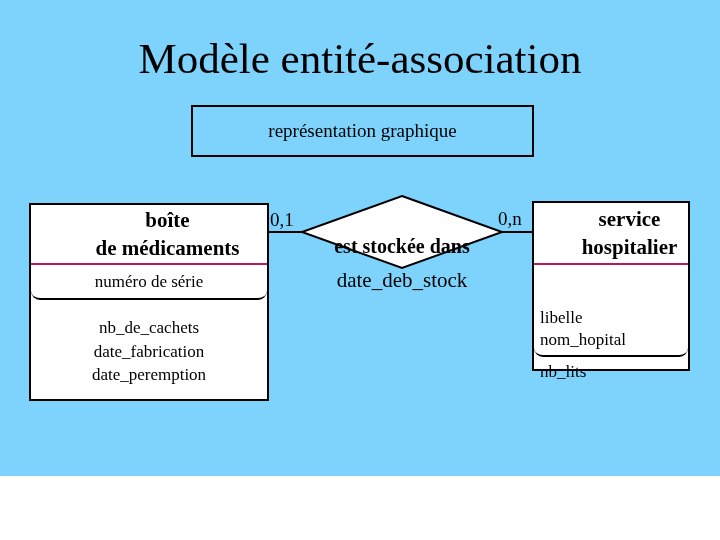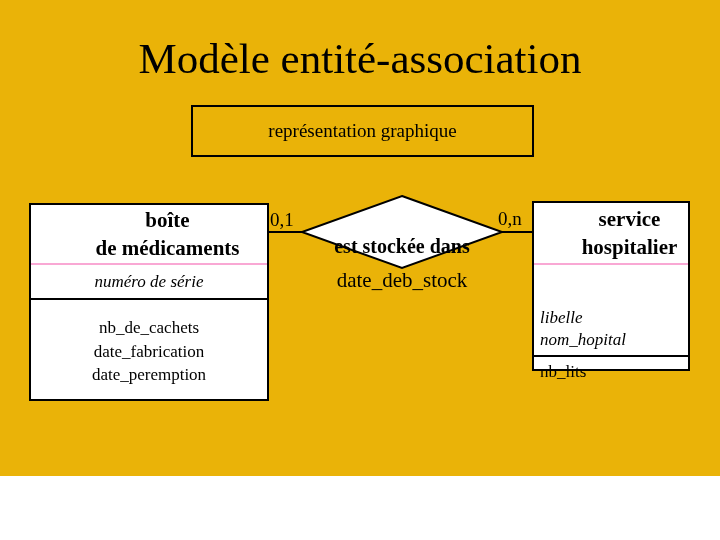--- a/index.html
+++ b/index.html
@@ -1,20 +1,20 @@
 <!DOCTYPE html>
 <html><head>
 <meta charset="utf-8">
 <style>
   html, body { margin: 0; padding: 0; background: #ffffff; }
   .slide {
     position: relative;
     width: 720px;
     height: 476px;
-    background: #eab308;
+    background: #7dd3fc;
     font-family: "Liberation Serif", "DejaVu Serif", serif;
     color: #000000;
     overflow: hidden;
   }
   .slide-title {
     position: absolute;
     top: 34px;
     left: 0;
     width: 100%;
     text-align: center;
@@ -38,38 +38,38 @@
   }
   .entity {
     position: absolute;
     border: 2px solid #000000;
     box-sizing: border-box;
     background: #ffffff;
   }
   .entity-left  { left: 29px;  top: 203px; width: 240px; height: 198px; }
   .entity-right { left: 532px; top: 201px; width: 158px; height: 170px; }
   .entity-header {
-    border-bottom: 2px solid #f9a8d4;
+    border-bottom: 2px solid #be185d;
     box-sizing: border-box;
     font-weight: bold;
     font-size: 21px;
     line-height: 28px;
     text-align: center;
     display: flex;
     flex-direction: column;
     justify-content: center;
     padding-left: 37px;
   }
   .entity-left .entity-header  { height: 60px; }
   .entity-right .entity-header { height: 62px; }
   .entity-id-section {
     border-bottom: 2px solid #000000;
     box-sizing: border-box;
-    font-style: italic;
     font-size: 17px;
+    border-radius: 9px;
   }
   .entity-left .entity-id-section {
     height: 35px;
     display: flex;
     align-items: center;
     justify-content: center;
     text-align: center;
   }
   .entity-right .entity-id-section {
     height: 55px;

